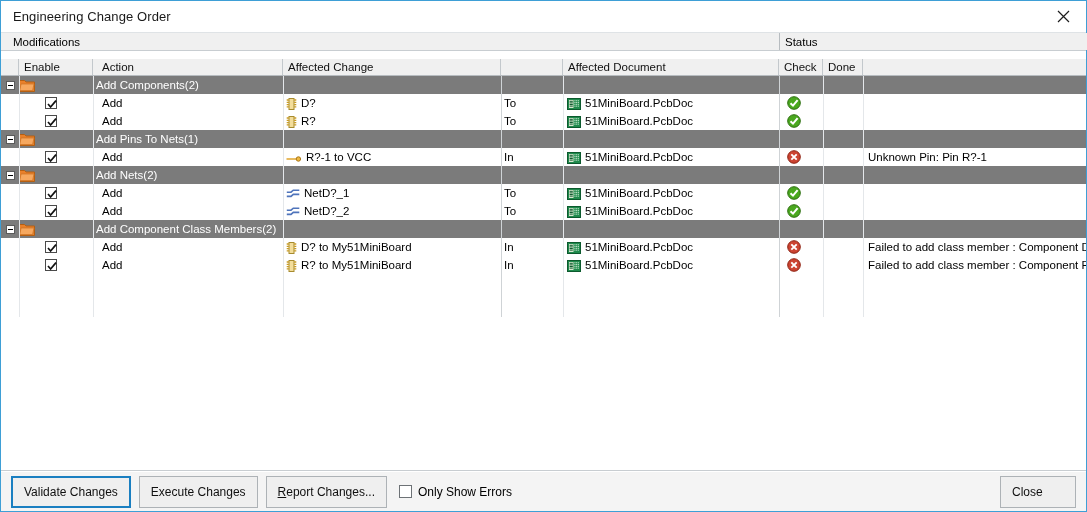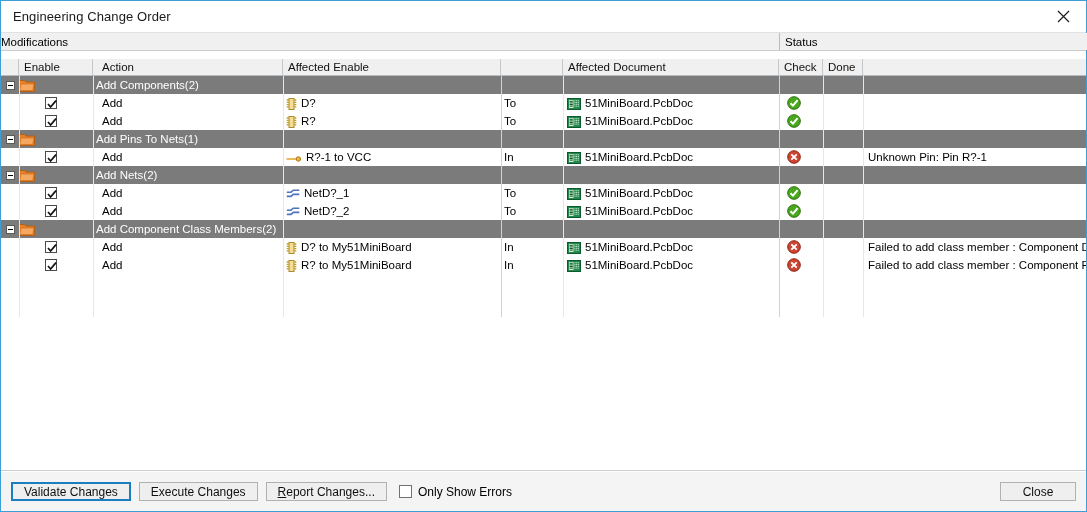--- a/index.html
+++ b/index.html
@@ -24,21 +24,21 @@
     width:46px;height:30px;display:flex;align-items:center;justify-content:center;
     cursor:default;
   }
   .closebtn svg{display:block;}
   
   .modbar{
     height:17px;min-height:17px;background:#f0f0f0;
     border-bottom:1px solid #c8cdd1;
     display:flex;align-items:center;
   }
-  .modbar .lbl{padding-left:0;font-size:11.5px;color:#000;}
+  .modbar .lbl{padding-left:12px;font-size:11.5px;color:#000;}
   .modbar .statusgrp{
     position:absolute;left:778px;top:32px;width:308px;height:17px;
     background:#f0f0f0;border-left:1px solid #b7bcc0;
     box-sizing:border-box;display:flex;align-items:center;
   }
   .modbar .statusgrp span{padding-left:5px;font-size:11.5px;}
   
   .grid{flex:1;position:relative;overflow:hidden;background:#ffffff;
         border-bottom:1px solid #c8cdd1;margin-top:8px;}
   .hdr{
@@ -93,24 +93,24 @@
   
   .sicon{position:absolute;left:8px;top:2px;width:14px;height:14px;}
 
   
   .footer{
     height:40px;min-height:40px;background:#f4f4f4;
     display:flex;align-items:center;padding:0 10px;box-sizing:border-box;
     border-top:1px solid #ffffff;
   }
   .btn{
-    height:19px;min-width:60px;padding:0 11px;
+    height:32px;min-width:60px;padding:0 11px;
     background:#efefef;border:1px solid #adb2b6;
     font-family:"Liberation Sans", sans-serif;font-size:12px;color:#101010;
-    display:flex;align-items:center;justify-content:center;
+    display:flex;align-items:center;justify-content:flex-start;
     margin-right:8px;box-sizing:border-box;cursor:default;
   }
   .btn.focused{border:2px solid #1a7fc1;background:#efefef;}
   .btn u{text-decoration:underline;}
   .onlyerr{display:flex;align-items:flex-start;margin-left:4px;font-size:12px;}
   .onlyerr .box{
     width:13px;height:13px;border:1px solid #6d7276;background:#fff;
     margin-right:6px;box-sizing:border-box;
   }
   .footer .spacer{flex:1;}
@@ -143,21 +143,21 @@
     <div class="hdr">
       <div class="cell" style="left:0;width:18px;padding-left:0;"></div>
       <div class="cell" style="left:18px;width:74px;">
         <span>Enable</span>
         
       </div>
       <div class="cell" style="left:92px;width:190px;padding-left:9px;">
         <span>Action</span>
       </div>
       <div class="cell" style="left:282px;width:218px;">
-        <span>Affected Enable</span>
+        <span>Affected Change</span>
       </div>
       <div class="cell" style="left:500px;width:62px;">
         <span></span>
       </div>
       <div class="cell" style="left:562px;width:216px;">
         <span>Affected Document</span>
       </div>
       <div class="cell" style="left:778px;width:44px;">
         <span>Check</span>
       </div>

